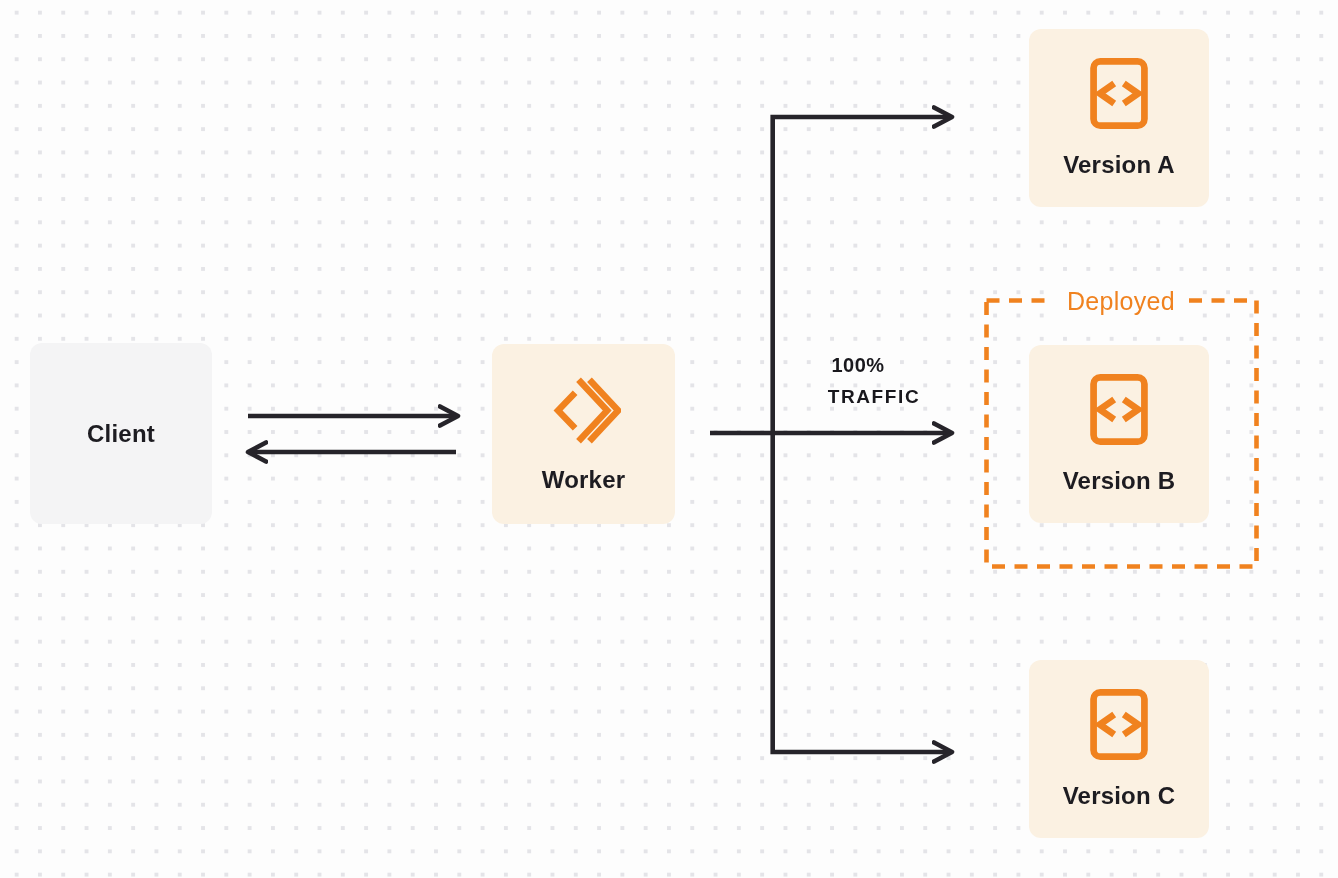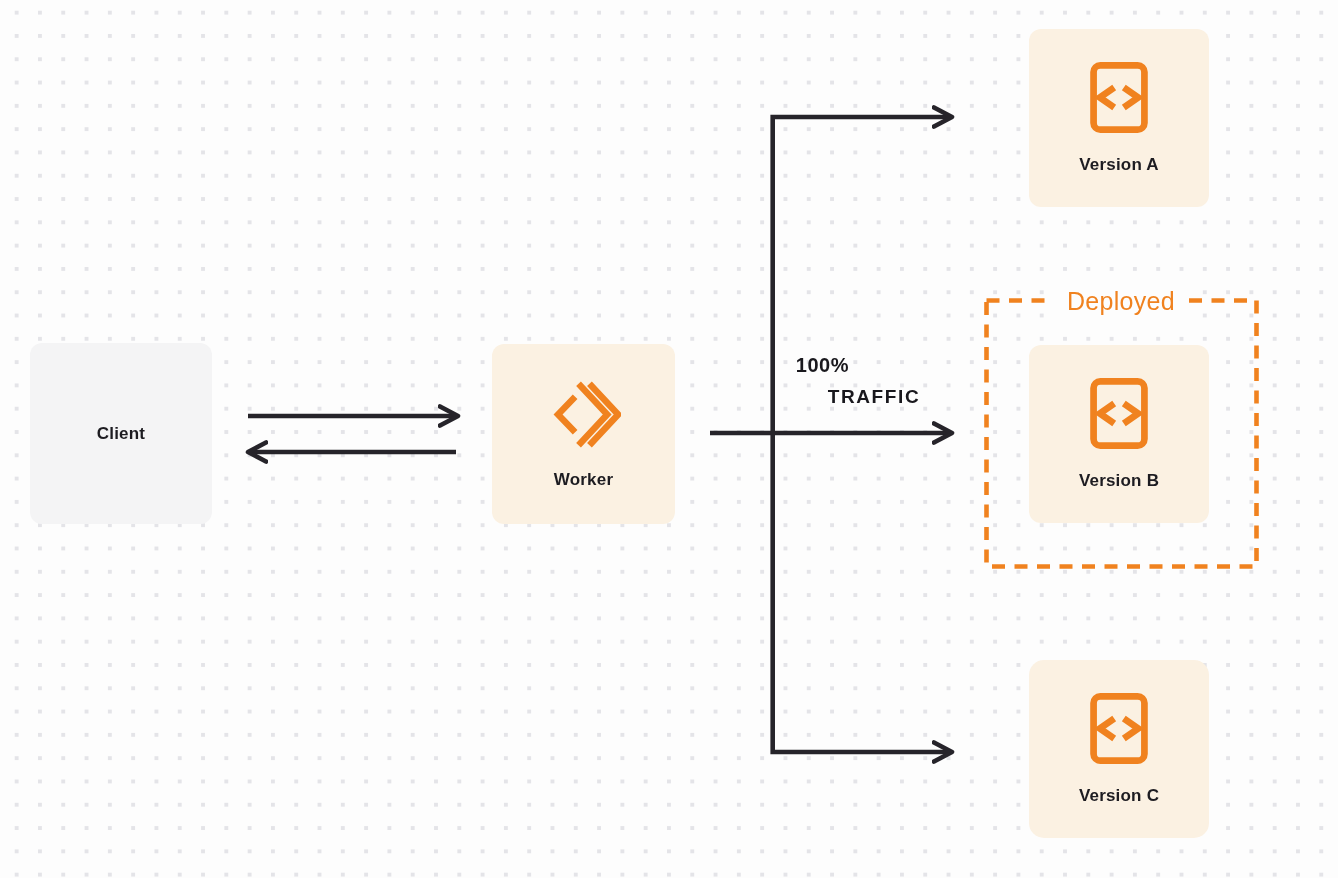--- a/index.html
+++ b/index.html
@@ -25,21 +25,21 @@
 
   .node {
     position: absolute;
     border-radius: 12px;
     display: flex;
     flex-direction: column;
     align-items: center;
     justify-content: center;
   }
   .node-label {
-    font-size: 17px;
+    font-size: 24px;
     font-weight: 700;
     color: #1D1C21;
     letter-spacing: 0.2px;
     white-space: nowrap;
   }
 
   .client-node {
     left: 30px; top: 343px;
     width: 182px; height: 181px;
     background: #F4F4F5;
@@ -52,42 +52,42 @@
     width: 183px; height: 180px;
     gap: 20px;
   }
 
   .version-node {
     width: 180px; height: 178px;
     gap: 22px;
   }
   .version-a { left: 1029px; top: 29px; }
   .version-b { left: 1029px; top: 345px; }
-  .version-c { left: 1029px; top: 660px; border-radius: 15px; }
+  .version-c { left: 1029px; top: 660px; }
 
   .icon-wrap { line-height: 0; }
 
   .deployed-label {
     position: absolute;
     left: 1121px; top: 301px;
     transform: translate(-50%, -50%);
     background: #FDFDFD;
     padding: 3px 14px;
     font-size: 25px;
     font-weight: 400;
     color: #F0821F;
     letter-spacing: 0.3px;
     white-space: nowrap;
   }
 
   .traffic-label {
     position: absolute;
     left: 858px; top: 381px;
     transform: translate(-50%, -50%);
-    text-align: left;
+    text-align: center;
     color: #19181D;
     font-weight: 700;
     white-space: nowrap;
   }
   .traffic-percent { font-size: 20px; letter-spacing: 0.5px; margin-bottom: 9px; }
   .traffic-word    { font-size: 19px; letter-spacing: 1.6px; margin-left: 32px; }
 </style>
 </head>
 <body>
 

